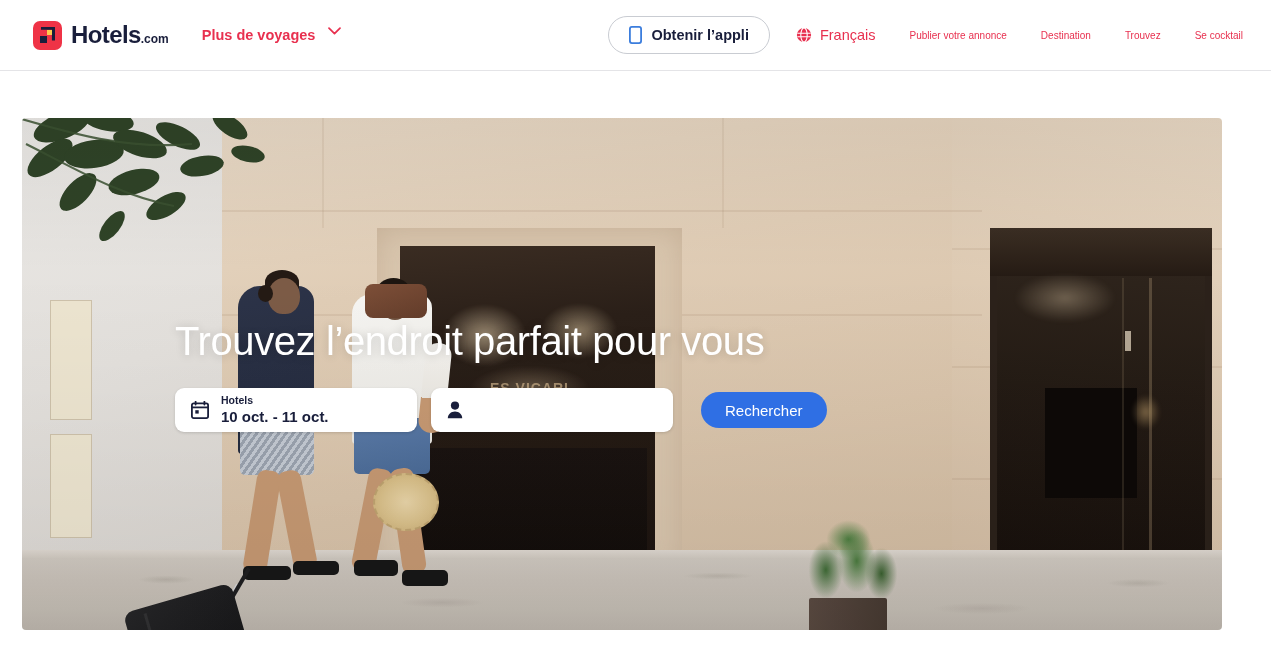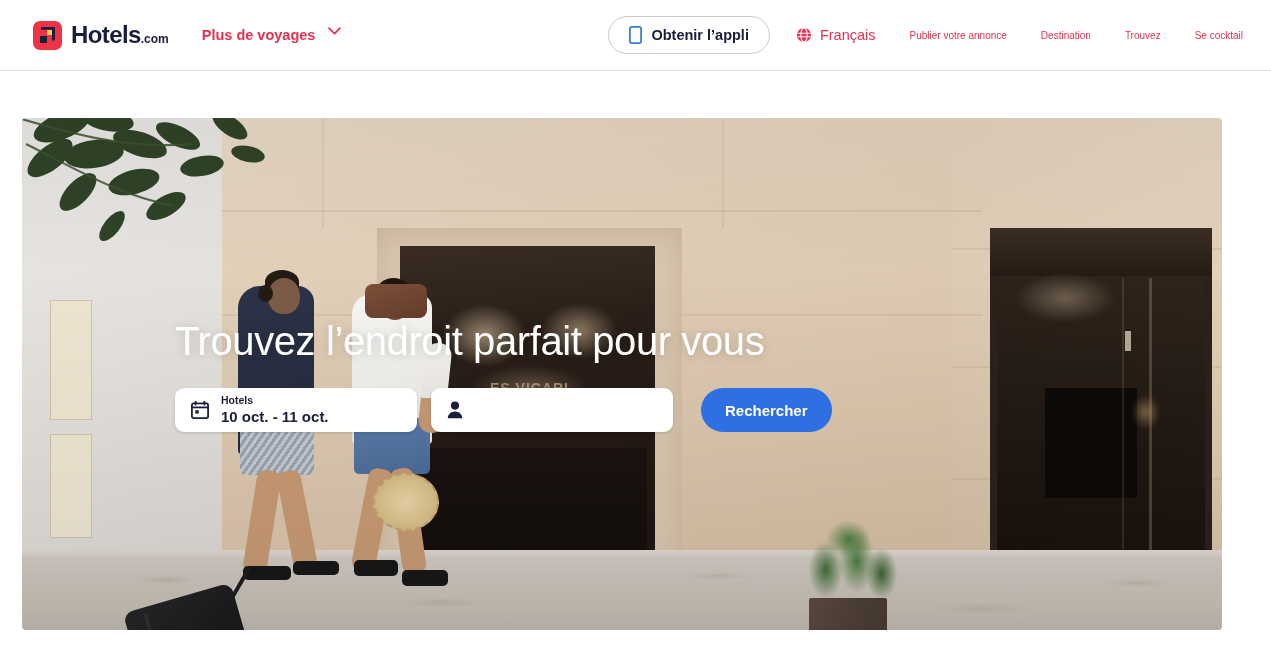--- a/index.html
+++ b/index.html
@@ -359,23 +359,23 @@
   .f-destination { width: 242px; }
   .f-dates { width: 242px; }
   .f-travelers { width: 242px; }
   .field .ficon { flex: none; margin-right: 12px; display: block; }
   .fstack { display: flex; flex-direction: column; justify-content: center; line-height: 1.05; }
   .flabel { font-size: 10.5px; font-weight: 700; color: #191e3b; margin-bottom: 3px; }
   .fvalue { font-size: 15px; font-weight: 700; color: #191e3b; white-space: nowrap; }
   .fplaceholder { font-size: 15px; font-weight: 400; color: #4a4f63; }
 
   .search-btn {
-    height: 44px; padding: 0 24px;
+    height: 36px; padding: 0 24px;
     background: #2f6fe4;
-    color: #ffffff; font-size: 15px; font-weight: 700;
+    color: #ffffff; font-size: 15px; font-weight: 400;
     border: none; border-radius: 22px;
     cursor: pointer; white-space: nowrap;
     margin-left: 14px;
   }
 </style>
 </head>
 <body>
 
 <div class="header">
 

